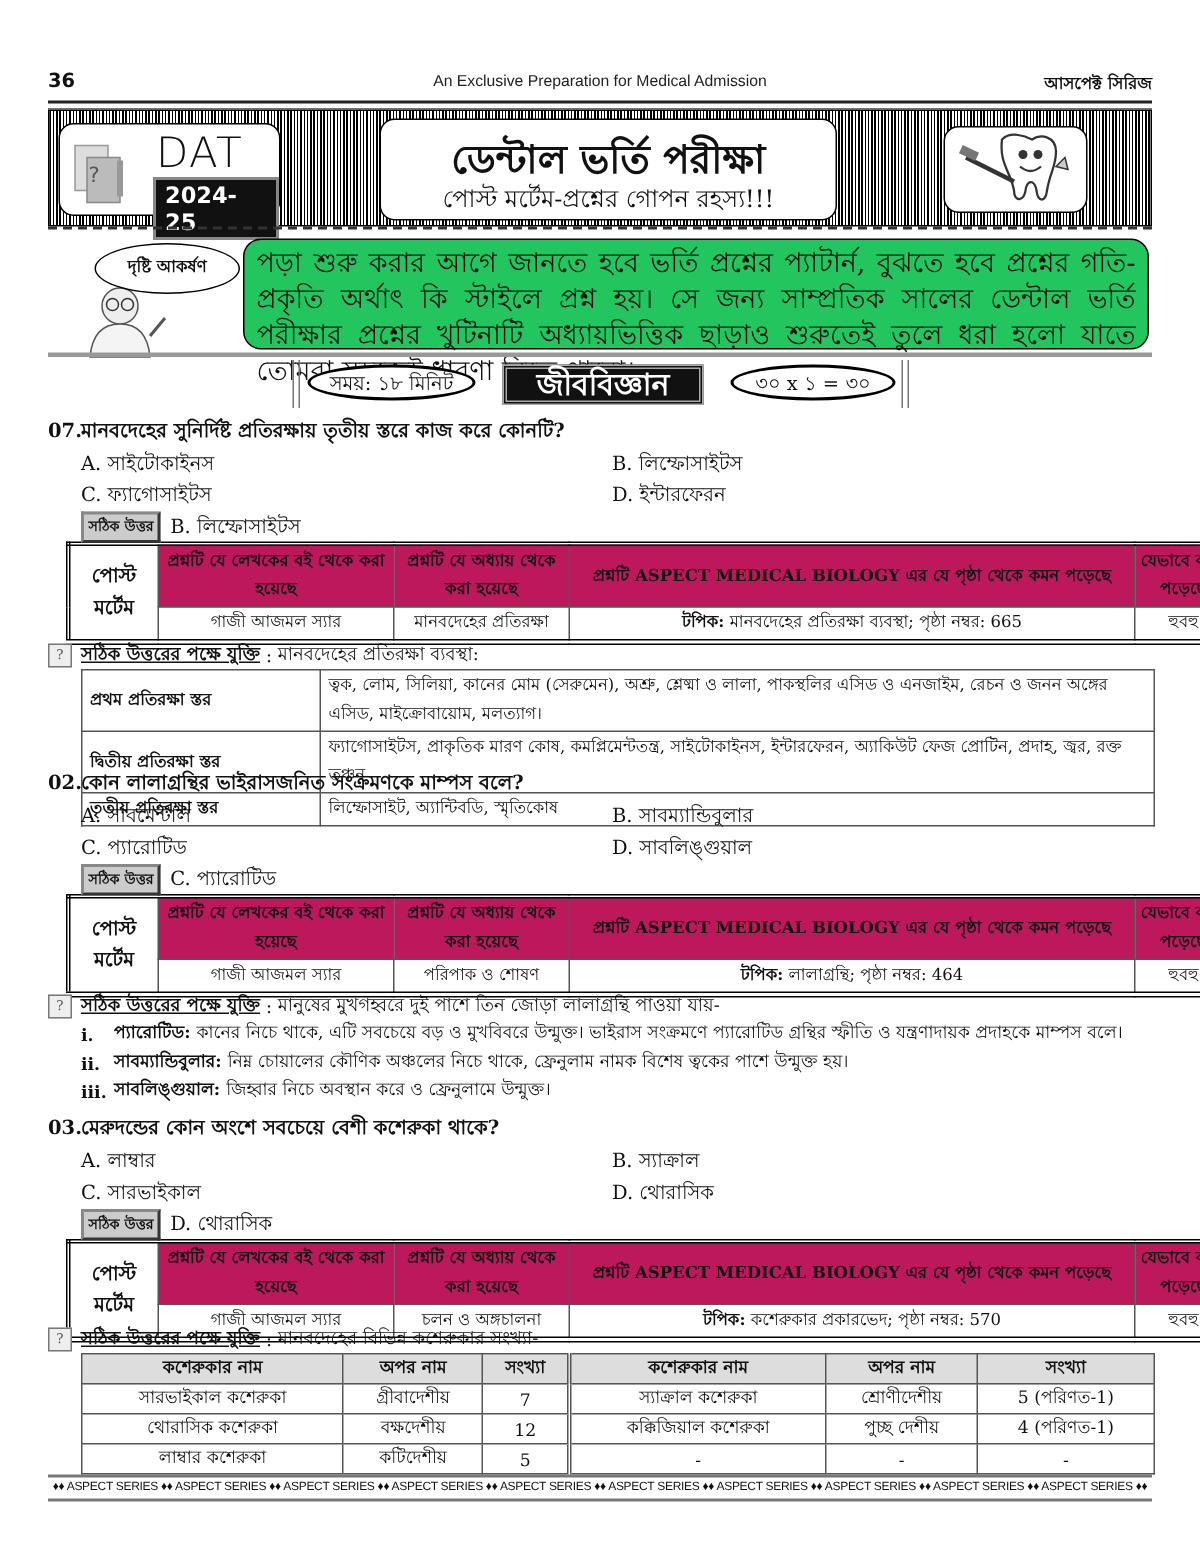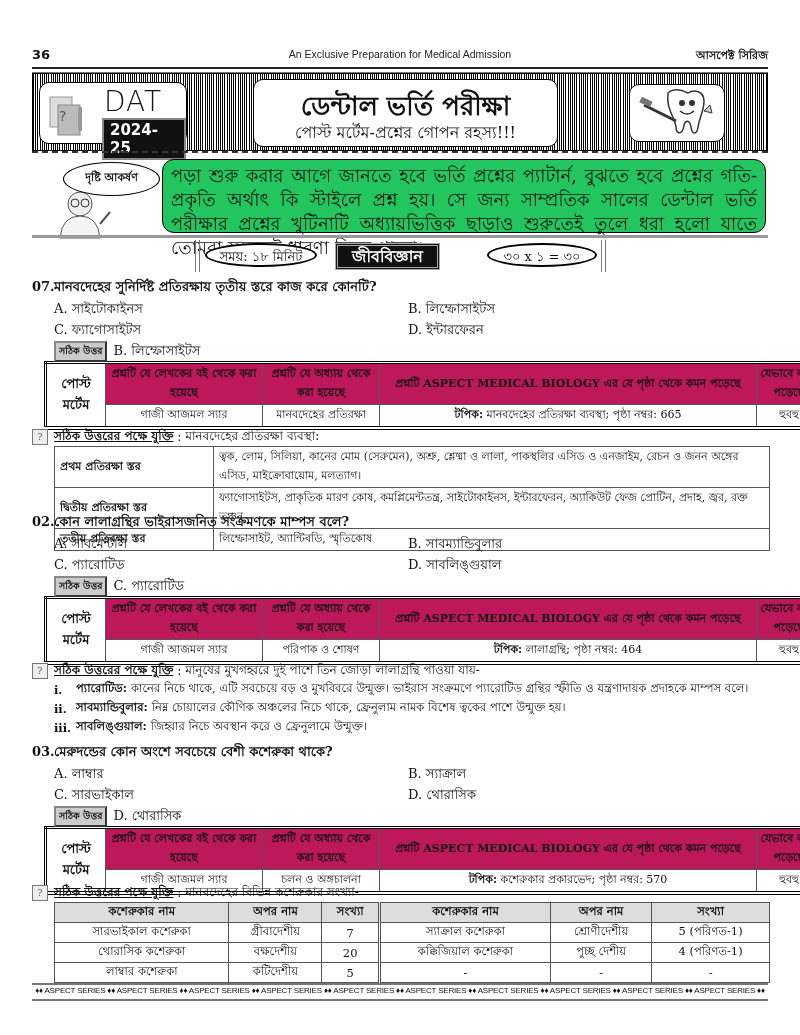--- a/index.html
+++ b/index.html
@@ -34,21 +34,21 @@
                font-size:11px; font-weight:bold; text-align:center; line-height:30px; }
   .attn-fig { position:absolute; left:40px; top:190px; width:90px; height:50px; }
   .attn-box { position:absolute; left:162px; top:159px; width:604px; height:74px; border:1.5px solid #000; border-radius:12px; background:#22c55e; box-sizing:border-box;
               padding:4px 8px; font-size:18px; line-height:24px; text-align:justify; }
   .attn-rule { position:absolute; top:235px; left:32px; right:32px; border-top:3px solid #999; }
 
   
   .sec-bar { position:absolute; top:240px; left:195px; width:410px; height:32px; }
   .sec-bar .vl { position:absolute; top:0; width:3px; height:32px; border-left:1px solid #777; border-right:1px solid #777; }
   .pill { position:absolute; top:3px; height:24px; border:2px solid #000; border-radius:50%; background:#fff; font-size:13px; line-height:24px; text-align:center; box-sizing:border-box; }
-  .subject { position:absolute; left:140px; top:3px; width:105px; height:27px; background:#111; color:#fff; border:3px double #aaa; box-sizing:border-box; font-size:16px; font-weight:bold; text-align:center; line-height:21px; }
+  .subject { position:absolute; left:140px; top:3px; width:134px; height:27px; background:#111; color:#fff; border:3px double #aaa; box-sizing:border-box; font-size:20px; font-weight:bold; text-align:center; line-height:21px; }
 
   
   .q { position:absolute; left:32px; right:32px; }
   .q-title { font-size:13px; font-weight:bold; height:20px; }
   .q-title .num { display:inline-block; width:22px; }
   .opts { position:relative; height:44px; margin-left:22px; font-size:13px; }
   .opt { position:absolute; width:350px; height:20px; }
   .opt.a { left:0; top:2px; } .opt.b { left:354px; top:2px; }
   .opt.c { left:0; top:23px; } .opt.d { left:354px; top:23px; }
   .ans { margin-left:22px; height:20px; font-size:13px; display:flex; align-items:center; gap:6px; }
@@ -289,21 +289,21 @@
       <td>সারভাইকাল কশেরুকা</td>
       <td>গ্রীবাদেশীয়</td>
       <td>7</td>
       <td class="sep">স্যাক্রাল কশেরুকা</td>
       <td>শ্রোণীদেশীয়</td>
       <td>5 (পরিণত-1)</td>
     </tr>
     <tr>
       <td>থোরাসিক কশেরুকা</td>
       <td>বক্ষদেশীয়</td>
-      <td>20</td>
+      <td>12</td>
       <td class="sep">কক্কিজিয়াল কশেরুকা</td>
       <td>পুচ্ছ দেশীয়</td>
       <td>4 (পরিণত-1)</td>
     </tr>
     <tr>
       <td>লাম্বার কশেরুকা</td>
       <td>কটিদেশীয়</td>
       <td>5</td>
       <td class="sep">-</td>
       <td>-</td>

